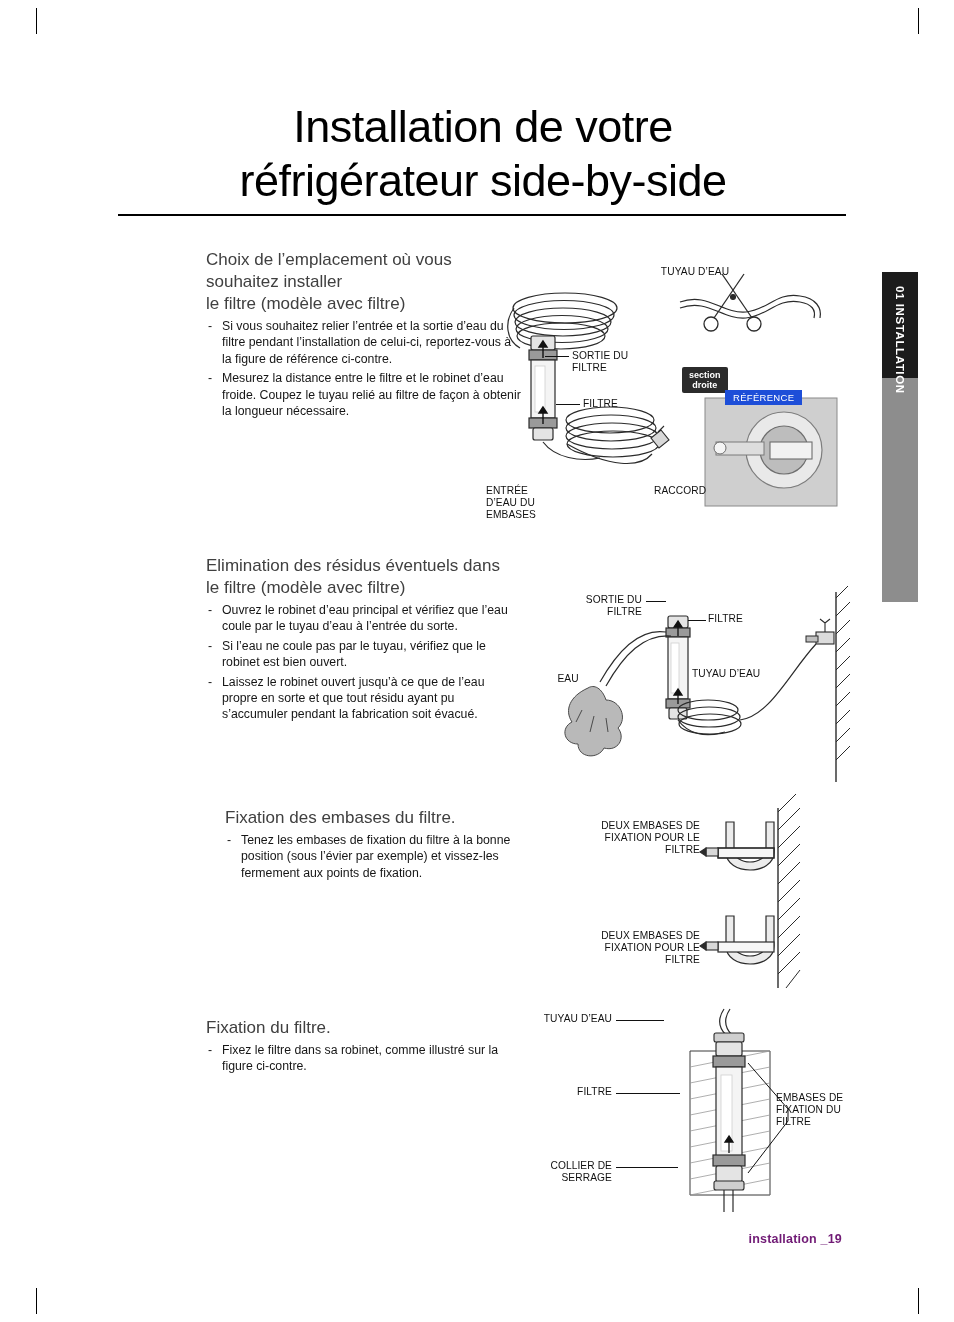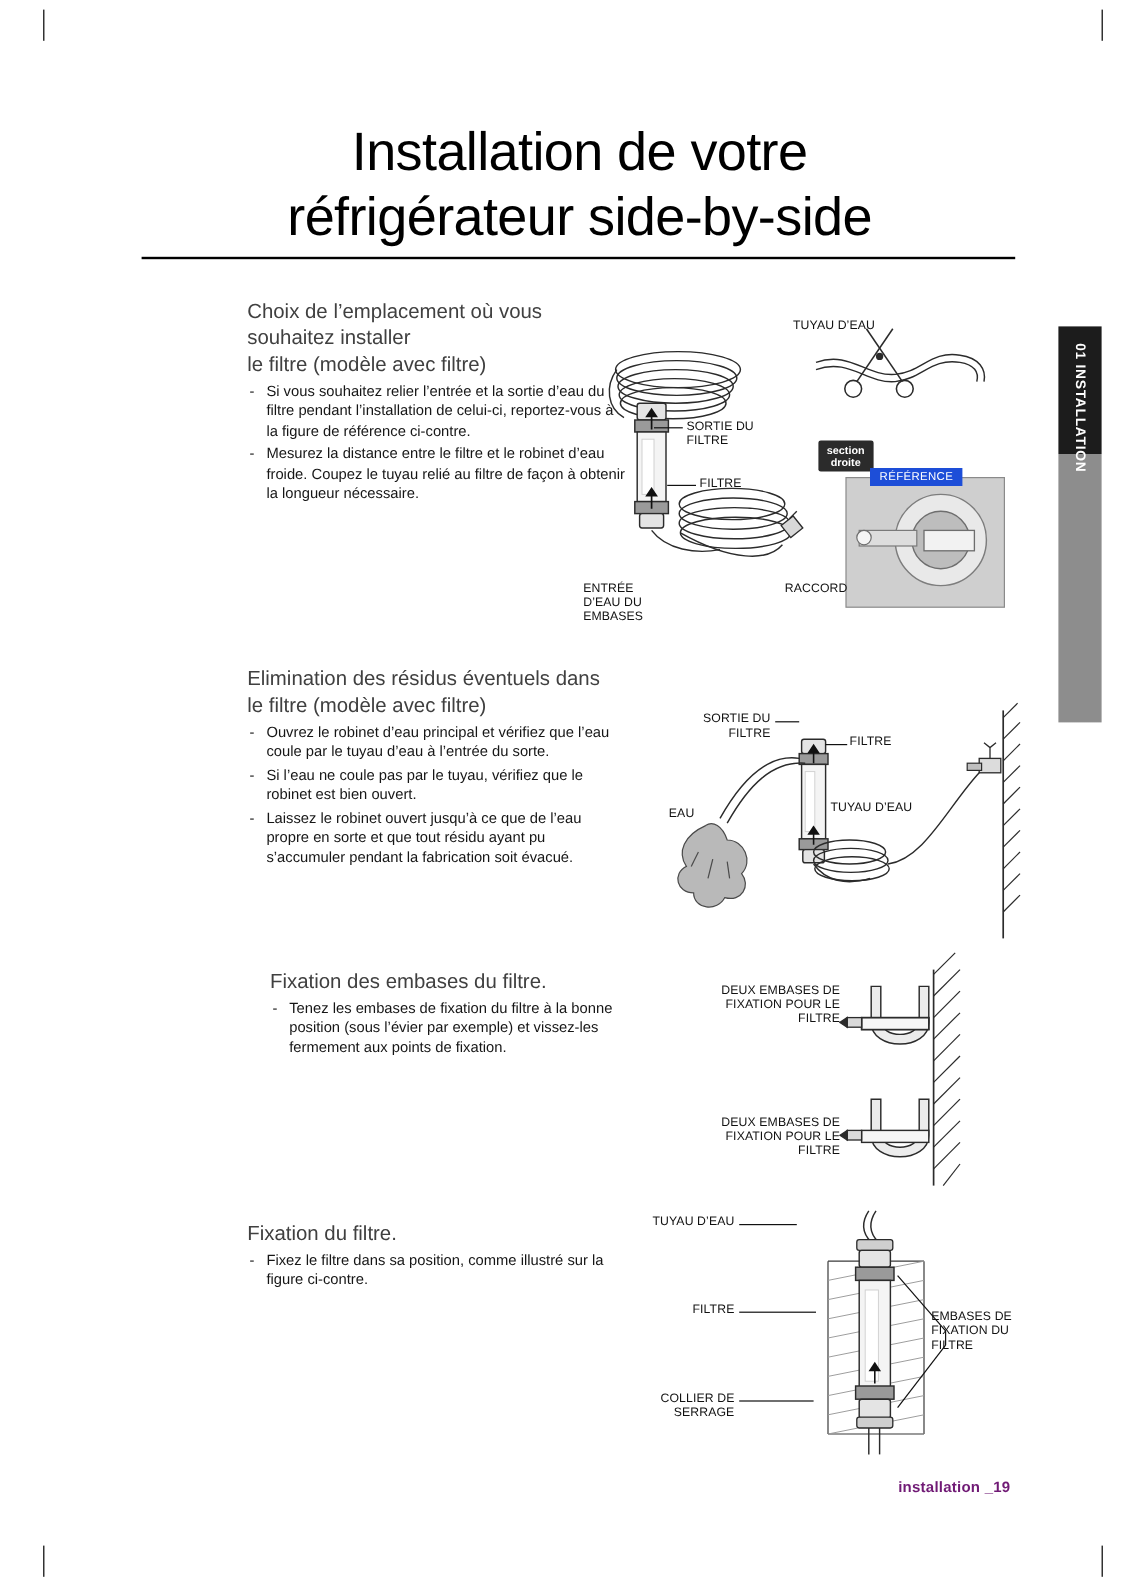--- a/index.html
+++ b/index.html
@@ -388,21 +388,21 @@
 <div class="lbl r" style="left:560px; top:820px; width:140px; white-space:pre-line;"><span>DEUX EMBASES DE
 FIXATION POUR LE
 FILTRE</span></div>
 <div class="lbl r" style="left:560px; top:930px; width:140px; white-space:pre-line;"><span>DEUX EMBASES DE
 FIXATION POUR LE
 FILTRE</span></div>
 
 <div class="txtcol" style="left:206px; top:1018px; width:315px;">
   <div class="sec-head" style="margin-bottom:5px;">Fixation du filtre.</div>
   <ul class="bullets">
-    <li><span class="dash">-</span><span>Fixez le filtre dans sa position, comme illustré sur la figure ci-contre.</span></li>
+    <li><span class="dash">-</span><span>Fixez le filtre dans sa robinet, comme illustré sur la figure ci-contre.</span></li>
   </ul>
 </div>
 
 <div class="fig" style="left:620px; top:1005px; width:230px; height:215px;">
   <svg width="230" height="215" viewBox="0 0 230 215">
 
     <g stroke="#3a3a3a" stroke-width="1">
       <line x1="70" y1="46" x2="150" y2="46"></line>
       <line x1="70" y1="46" x2="70" y2="190"></line>
       <line x1="150" y1="46" x2="150" y2="190"></line>

